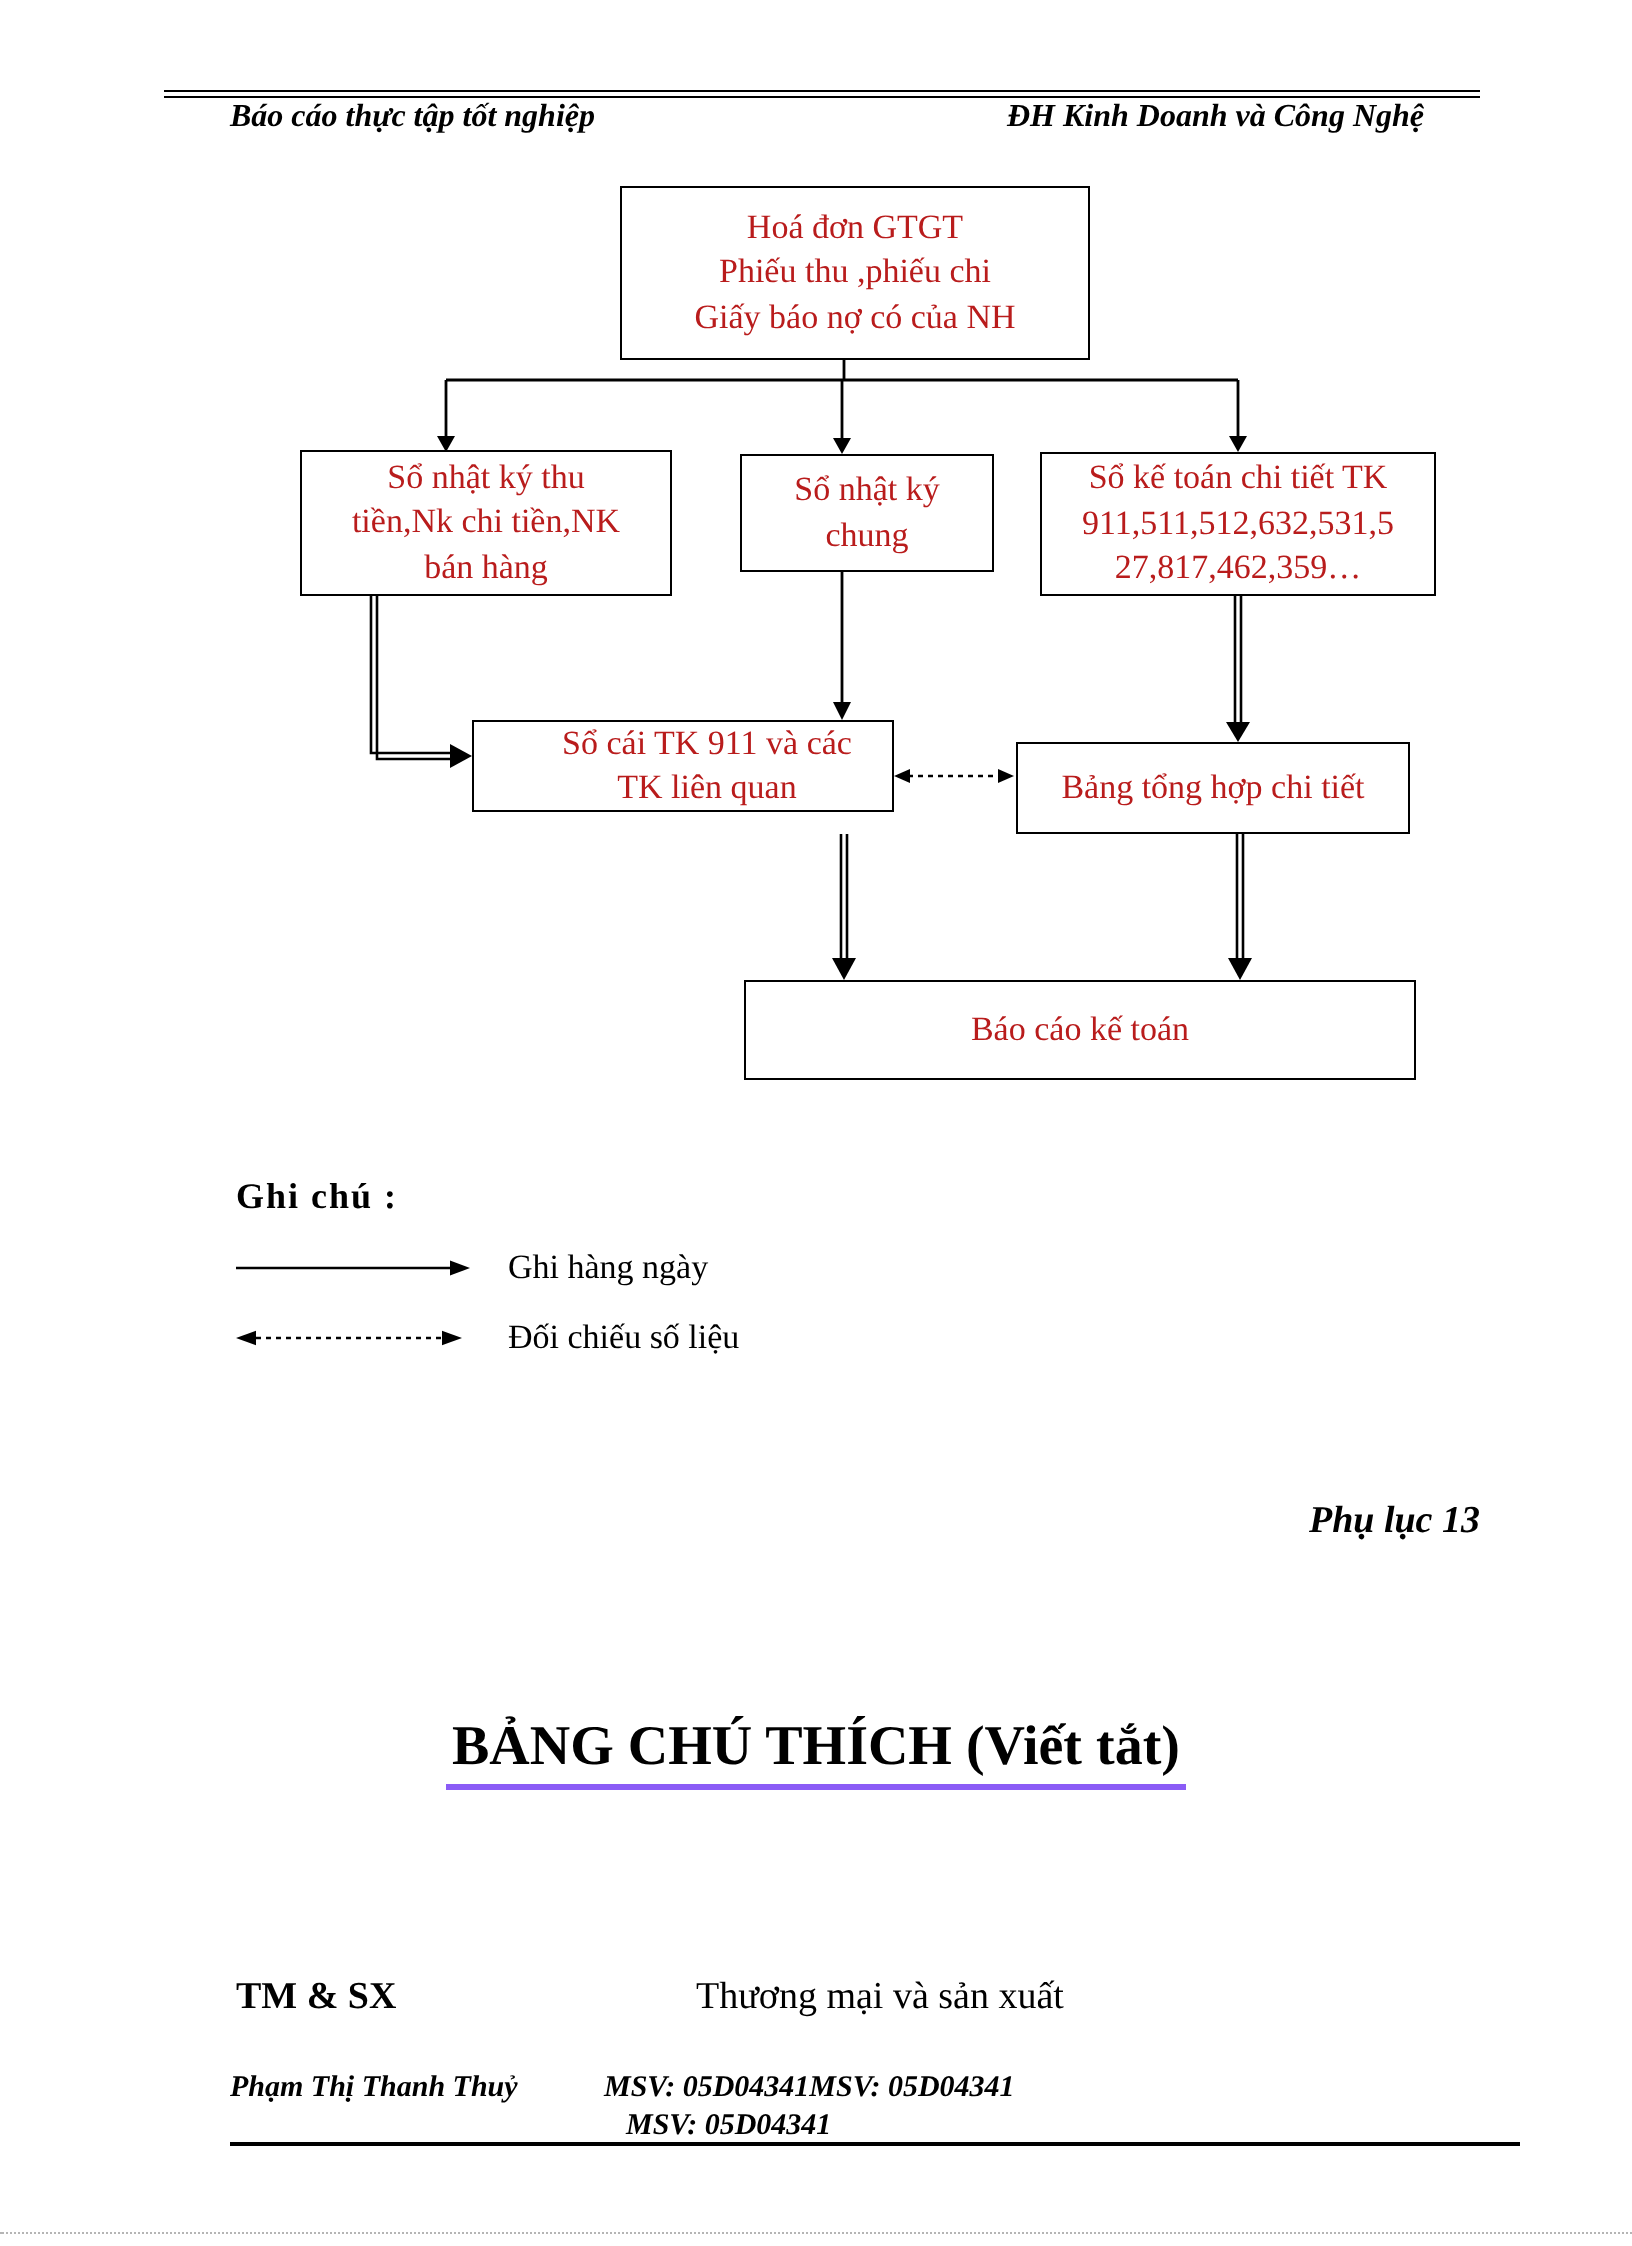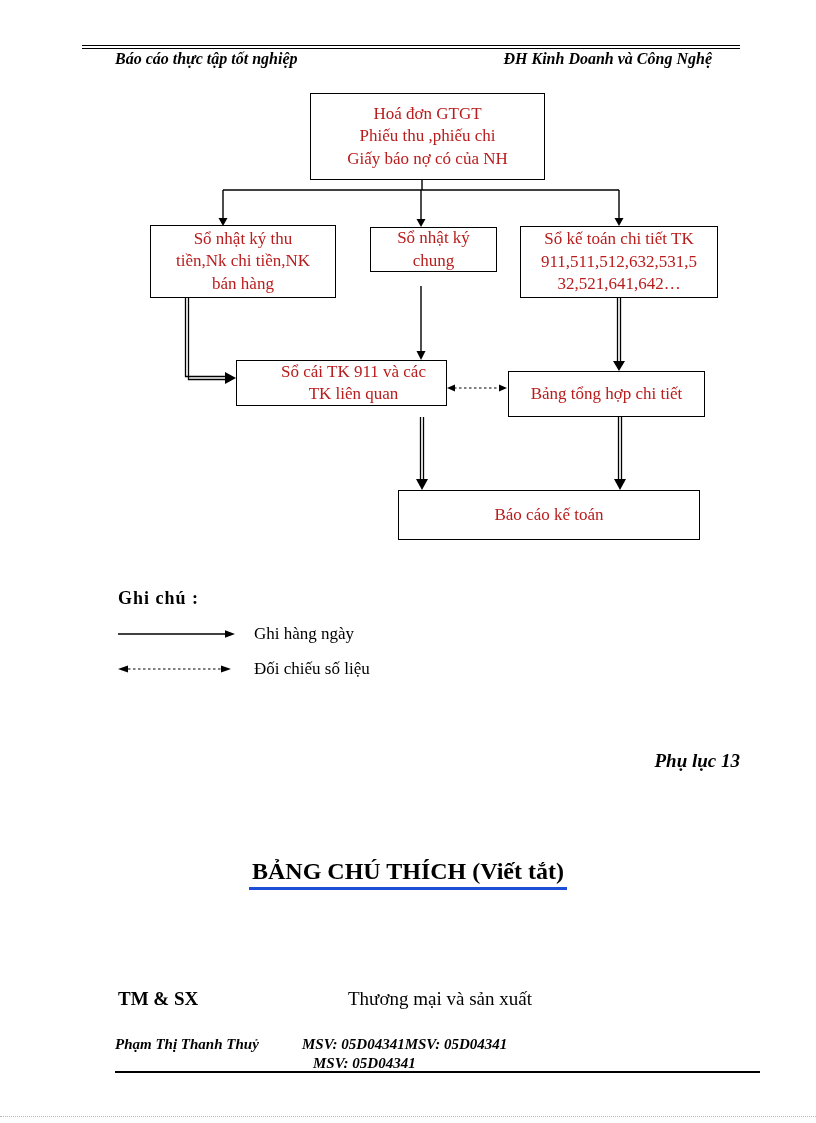--- a/index.html
+++ b/index.html
@@ -19,47 +19,47 @@
 
   
   .fbox {
     position:absolute; border:1.5px solid #000; background:#fff;
     display:flex; align-items:center; justify-content:center;
     text-align:center; font-size:17px; line-height:1.32; color:#b91c1c;
   }
   .fbox span { white-space:pre-line; }
   .box-source  { left:310px; top:93px;  width:235px; height:87px; }
   .box-cash    { left:150px; top:225px; width:186px; height:73px; }
-  .box-journal { left:370px; top:227px; width:127px; height:45px; }
+  .box-journal { left:370px; top:227px; width:127px; height:59px; }
   .box-detail  { left:520px; top:226px; width:198px; height:72px; }
   .box-ledger  { left:236px; top:360px; width:211px; height:46px;padding-left:24px; }
   .box-summary { left:508px; top:371px; width:197px; height:46px; }
-  .box-report  { left:372px; top:490px; width:302px; height:50px;margin-left:26px; }
+  .box-report  { left:372px; top:490px; width:336px; height:50px; }
 
   svg.connectors { position:absolute; left:0; top:0; pointer-events:none; }
   .cline { stroke:#000; stroke-width:1.4; fill:none; }
   .cdouble { stroke:#000; stroke-width:1.3; fill:none; }
   .cdot { stroke:#000; stroke-width:1.2; fill:none; stroke-dasharray:2.5 2.5; }
   .chead { fill:#000; stroke:none; }
 
   
   .legend { left:118px; top:588px; }
   .legend-title { font-size:18px; font-weight:bold; letter-spacing:1px; }
   .legend-row { display:flex; align-items:center; margin-top:15px; }
   .legend-row:first-of-type { margin-top:24px; }
   .legend-arrow { flex:0 0 auto; }
   .legend-label { margin-left:14px; font-size:17px; white-space:nowrap; }
   .larrow line, .larrow path { stroke:#000; fill:none; }
   .larrow polygon { fill:#000; }
 
   .appendix { right:76px; top:750px; font-size:19px; font-weight:bold; font-style:italic; white-space:nowrap; }
 
   .glossary-title-wrap { left:0; top:858px; width:816px; text-align:center; }
-  .glossary-title { display:inline-block; font-size:24px; font-weight:bold;
-    border-bottom:3px solid #1d4ed8; padding:0 3px 2px 3px; white-space:nowrap; }
+  .glossary-title { display:inline-block; font-size:28px; font-weight:bold;
+    border-bottom:3px solid #8b5cf6; padding:0 3px 2px 3px; white-space:nowrap; }
 
   .gloss-abbr { left:118px; top:988px; font-size:19px; font-weight:bold; white-space:nowrap; }
   .gloss-meaning { left:348px; top:988px; font-size:19px; font-weight:normal; white-space:nowrap; }
 
   
   .footer-text { font-size:15px; font-weight:bold; font-style:italic; white-space:nowrap; }
   .footer-author { left:115px; top:1036px; }
   .footer-msv1 { left:302px; top:1036px;font-family:Liberation Serif, serif; }
   .footer-msv2 { left:313px; top:1055px; }
   .footer-rule { left:115px; top:1071px; width:645px; height:2px; background:#000; }
@@ -130,21 +130,21 @@
 tiền,Nk chi tiền,NK
 bán hàng</span>
 </div>
 <div class="fbox box-journal">
   <span>Sổ nhật ký
 chung</span>
 </div>
 <div class="fbox box-detail">
   <span>Sổ kế toán chi tiết TK
 911,511,512,632,531,5
-32,521,641,642…</span>
+27,817,462,359…</span>
 </div>
 <div class="fbox box-ledger">
   <span>Sổ cái TK 911 và các
 TK liên quan</span>
 </div>
 <div class="fbox box-summary">
   <span>Bảng tổng hợp chi tiết</span>
 </div>
 <div class="fbox box-report">
   <span>Báo cáo kế toán</span>

